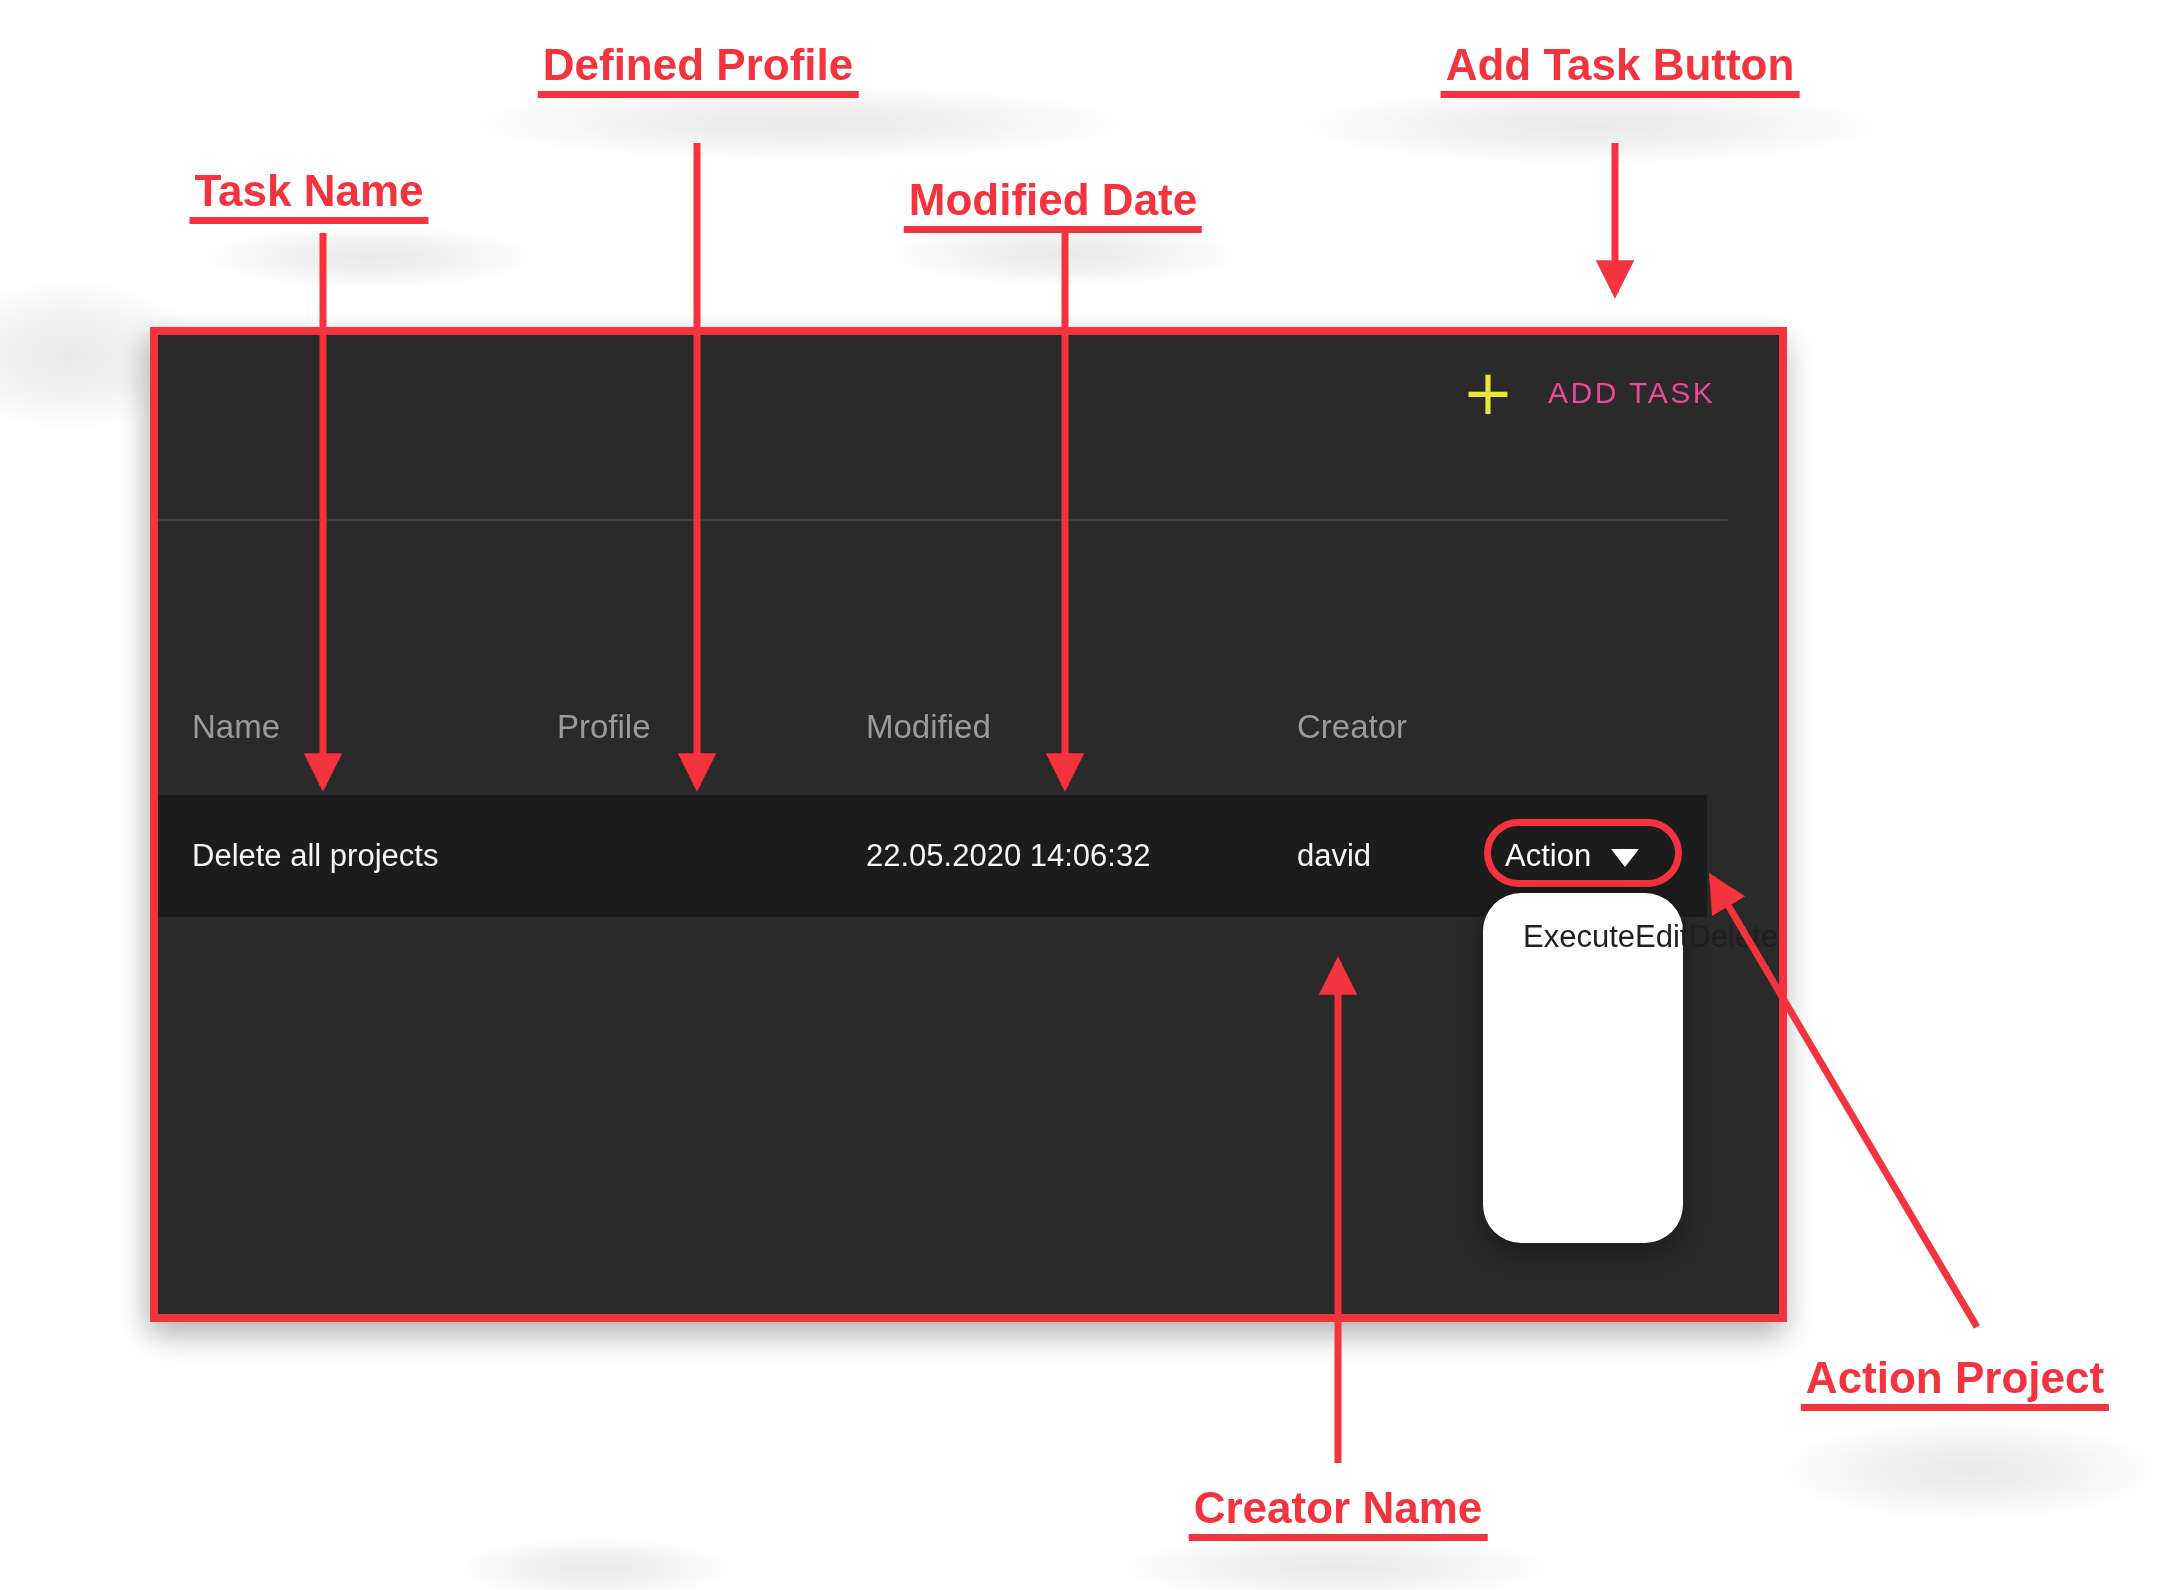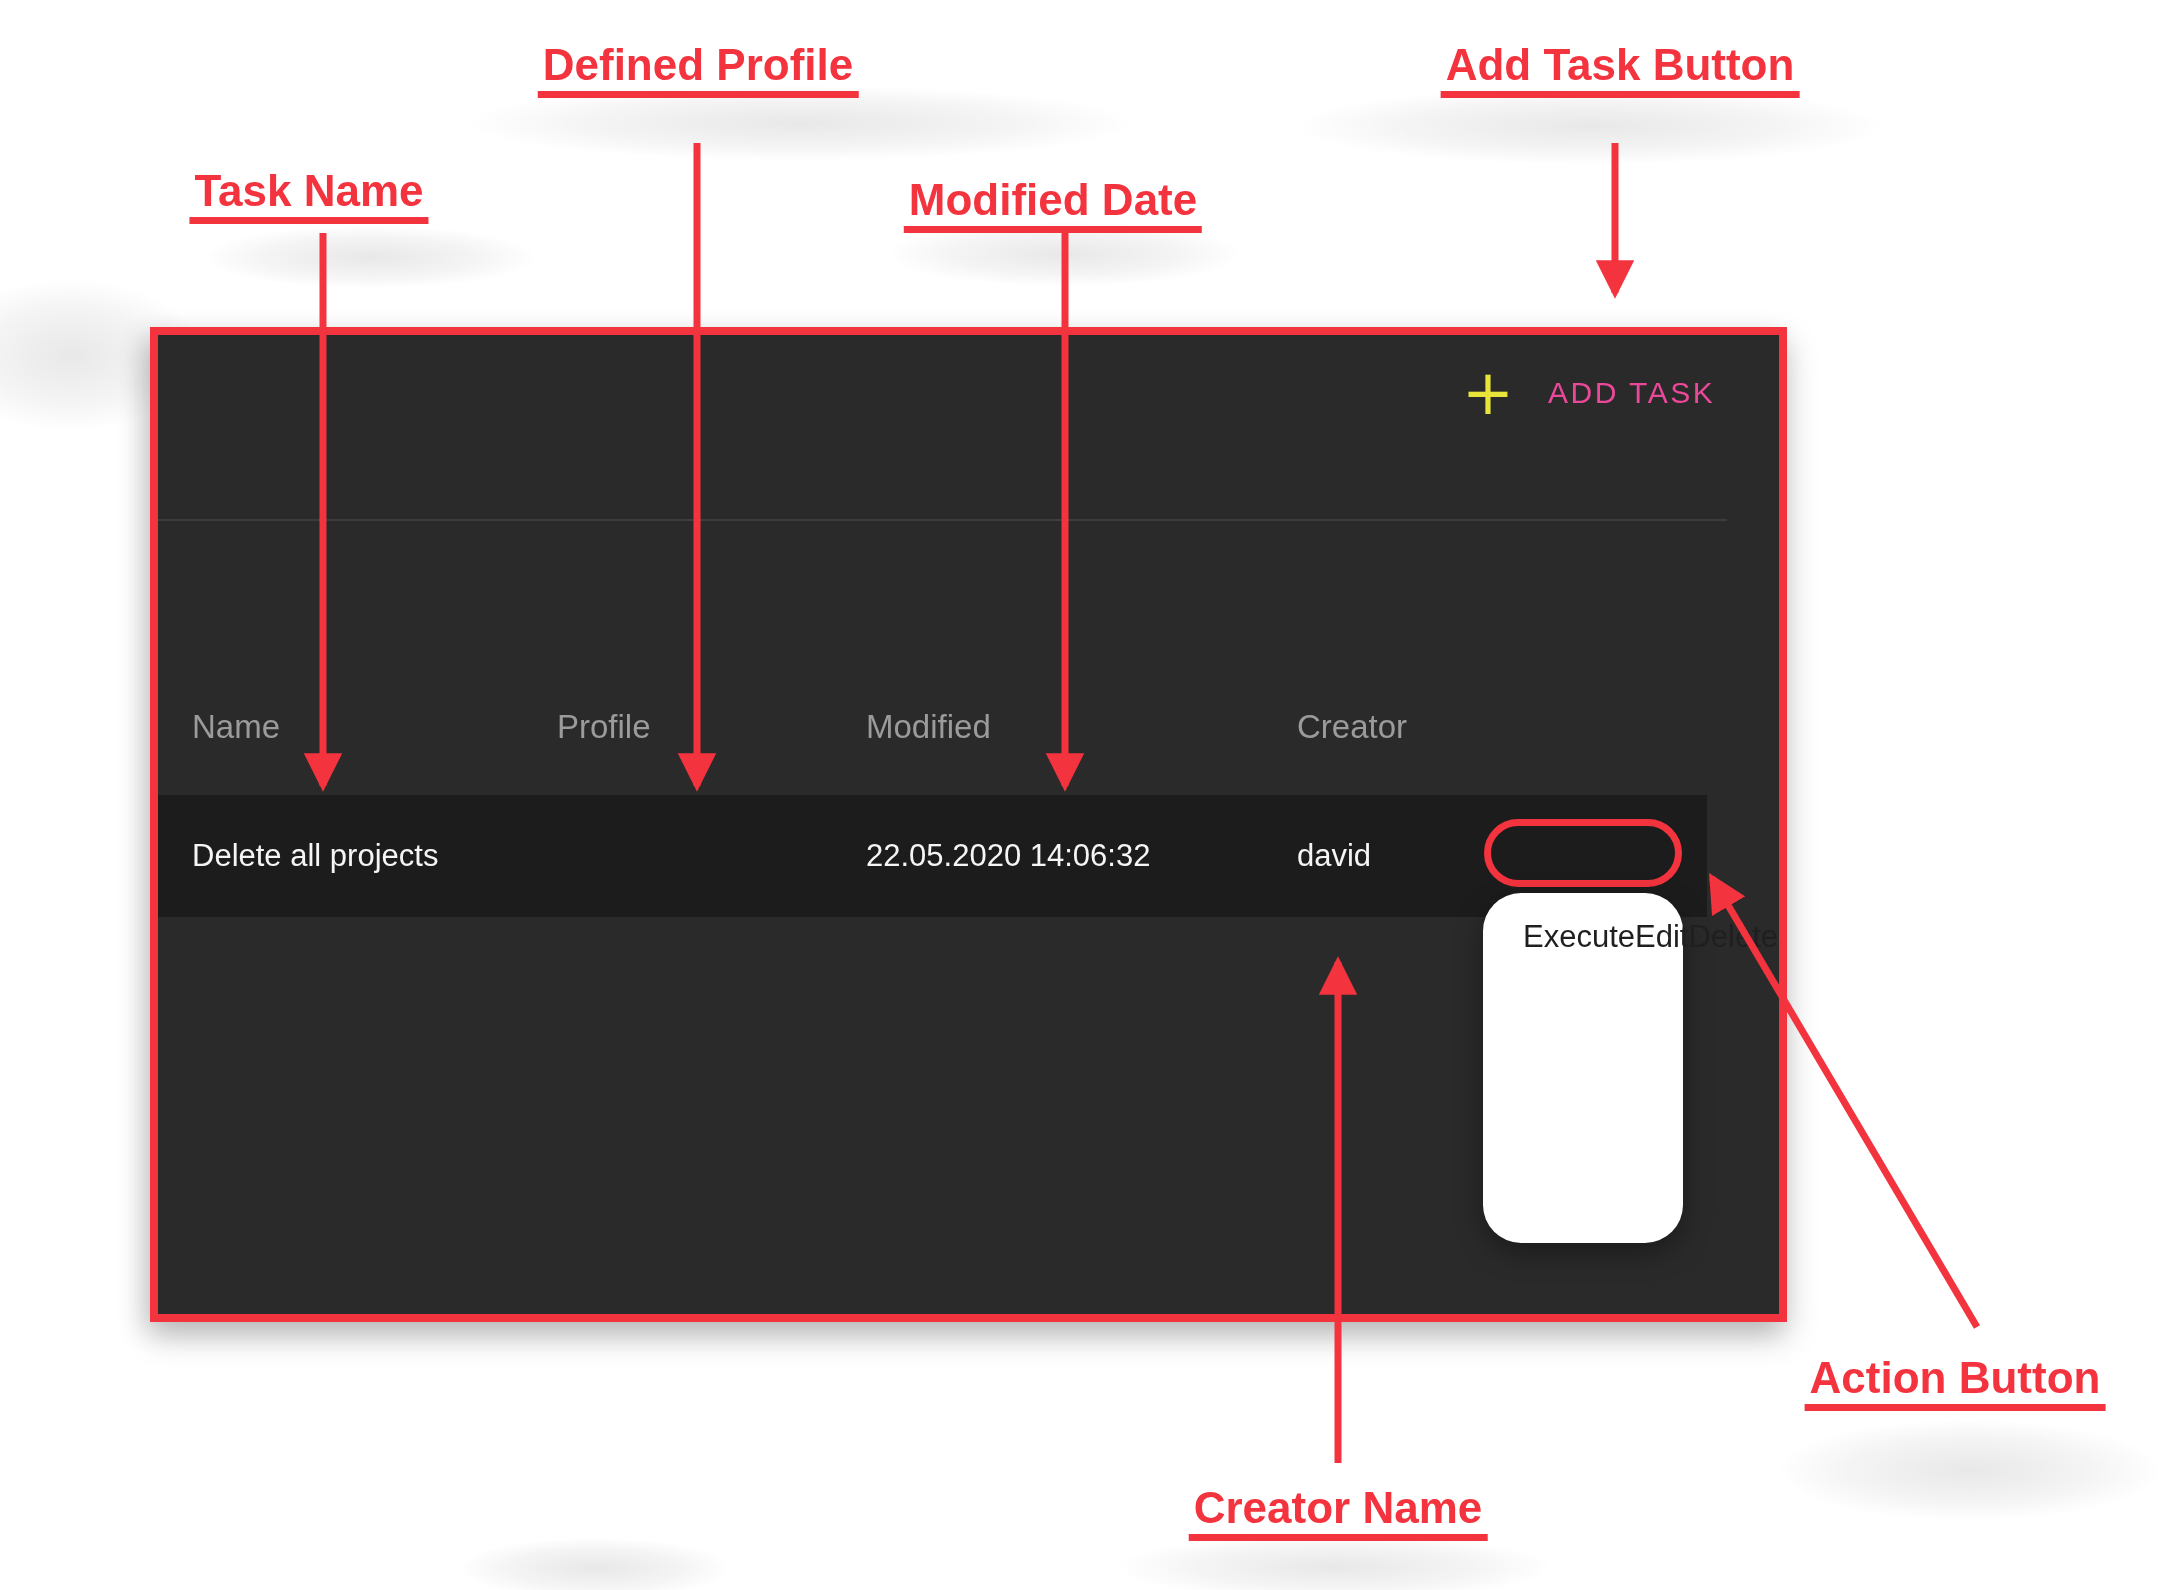--- a/index.html
+++ b/index.html
@@ -102,20 +102,24 @@
     <span class="col1">Name</span>
     <span class="col2">Profile</span>
     <span class="col3">Modified</span>
     <span class="col4">Creator</span>
   </div>
 
   <div class="trow">
     <div class="cell col1">Delete all projects</div>
     <div class="cell col3">22.05.2020 14:06:32</div>
     <div class="cell col4">david</div>
+    <div class="action-btn">
+      <span class="albl">Action</span>
+      <span class="caret"></span>
+    </div>
   </div>
 
   <div class="action-ellipse"></div>
 
   <div class="menu">
     <div class="mi">Execute</div>
     <div class="mi">Edit</div>
     <div class="mi">Delete</div>
   </div>
 
@@ -133,13 +137,13 @@
   <line x1="1615" y1="143" x2="1615" y2="293" marker-end="url(#ah)"></line>
   <line x1="1338" y1="1463" x2="1338" y2="962" marker-end="url(#ah)"></line>
   <line x1="1977" y1="1327" x2="1712" y2="878" marker-end="url(#ah)"></line>
 </svg>
 
 <div class="note" style="left:698px;top:42px;">Defined Profile</div>
 <div class="note" style="left:1620px;top:42px;">Add Task Button</div>
 <div class="note" style="left:309px;top:168px;">Task Name</div>
 <div class="note" style="left:1053px;top:177px;">Modified Date</div>
 <div class="note" style="left:1338px;top:1485px;">Creator Name</div>
-<div class="note" style="left:1955px;top:1355px;">Action Button</div>
+<div class="note" style="left:1955px;top:1355px;">Action Project</div>
 
 </body></html>

